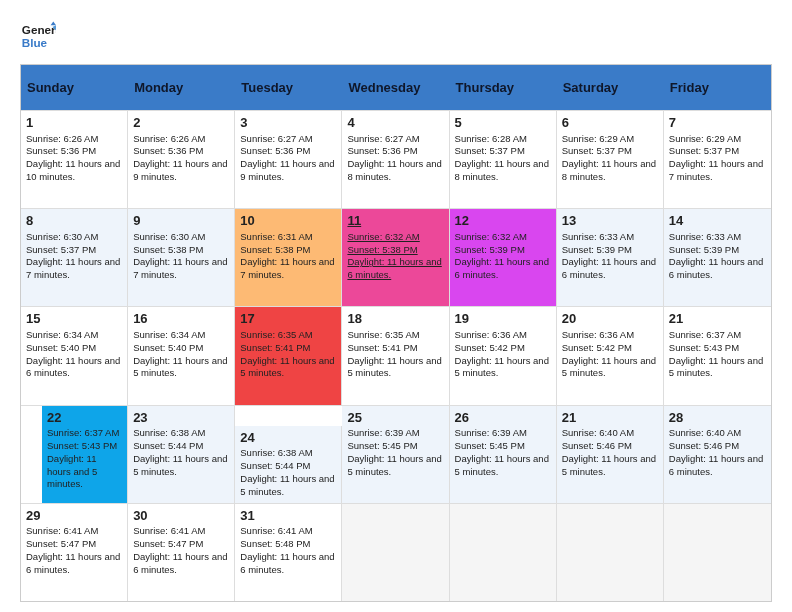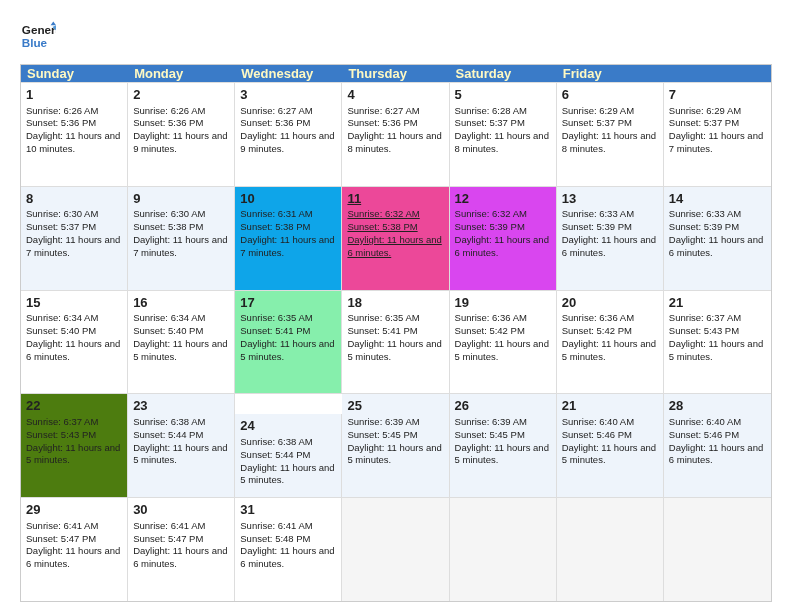--- a/index.html
+++ b/index.html
@@ -49,24 +49,24 @@
       display: flex;
       flex-direction: column;
       border: 1px solid #ccc;
     }
     .cal-header {
       display: grid;
       grid-template-columns: repeat(7, 1fr);
       background: #3a7bc8;
     }
     .cal-header-cell {
-      color: #fef9c3;
+      color: #0f172a;
       font-size: 13px;
       font-weight: bold;
-      padding: 1px 6px;
+      padding: 15px 6px;
       text-align: left;
     }
     .cal-body {
       flex: 1;
       display: flex;
       flex-direction: column;
     }
     .cal-row {
       display: grid;
       grid-template-columns: repeat(7, 1fr);
@@ -119,55 +119,56 @@
     <div class="title-block">
       <div class="month-title"></div>
       <div class="location"></div>
     </div>
   </div>
 
   <div class="calendar">
     <div class="cal-header">
     <div class="cal-header-cell">Sunday</div>
         <div class="cal-header-cell">Monday</div>
+        <div class="cal-header-cell">Tuesday</div>
         <div class="cal-header-cell">Wednesday</div>
         <div class="cal-header-cell">Thursday</div>
         <div class="cal-header-cell">Saturday</div>
         <div class="cal-header-cell">Friday</div>
       </div>
     <div class="cal-body">
     <div class="cal-row">
           <div class="cal-cell" style="background: rgb(255, 255, 255);"><span class="day-num">1</span>Sunrise: 6:26 AM<br>Sunset: 5:36 PM<br>Daylight: 11 hours and 10 minutes.</div>
           <div class="cal-cell" style="background: rgb(255, 255, 255);"><span class="day-num">2</span>Sunrise: 6:26 AM<br>Sunset: 5:36 PM<br>Daylight: 11 hours and 9 minutes.</div>
           <div class="cal-cell" style="background: rgb(255, 255, 255);"><span class="day-num">3</span>Sunrise: 6:27 AM<br>Sunset: 5:36 PM<br>Daylight: 11 hours and 9 minutes.</div>
           <div class="cal-cell" style="background: rgb(255, 255, 255);"><span class="day-num">4</span>Sunrise: 6:27 AM<br>Sunset: 5:36 PM<br>Daylight: 11 hours and 8 minutes.</div>
           <div class="cal-cell" style="background: rgb(255, 255, 255);"><span class="day-num">5</span>Sunrise: 6:28 AM<br>Sunset: 5:37 PM<br>Daylight: 11 hours and 8 minutes.</div>
           <div class="cal-cell" style="background: rgb(255, 255, 255);"><span class="day-num">6</span>Sunrise: 6:29 AM<br>Sunset: 5:37 PM<br>Daylight: 11 hours and 8 minutes.</div>
           <div class="cal-cell" style="background: rgb(255, 255, 255);"><span class="day-num">7</span>Sunrise: 6:29 AM<br>Sunset: 5:37 PM<br>Daylight: 11 hours and 7 minutes.</div>
         </div>
         <div class="cal-row">
           <div class="cal-cell" style="background: rgb(238, 244, 251);"><span class="day-num">8</span>Sunrise: 6:30 AM<br>Sunset: 5:37 PM<br>Daylight: 11 hours and 7 minutes.</div>
           <div class="cal-cell" style="background: rgb(238, 244, 251);"><span class="day-num">9</span>Sunrise: 6:30 AM<br>Sunset: 5:38 PM<br>Daylight: 11 hours and 7 minutes.</div>
-          <div class="cal-cell" style="background: #0ea5e9;"><span class="day-num">10</span>Sunrise: 6:31 AM<br>Sunset: 5:38 PM<br>Daylight: 11 hours and 7 minutes.</div>
+          <div class="cal-cell" style="background: #fdba74;"><span class="day-num">10</span>Sunrise: 6:31 AM<br>Sunset: 5:38 PM<br>Daylight: 11 hours and 7 minutes.</div>
           <div class="cal-cell" style="background: #ec4899; text-decoration: underline;"><span class="day-num">11</span>Sunrise: 6:32 AM<br>Sunset: 5:38 PM<br>Daylight: 11 hours and 6 minutes.</div>
           <div class="cal-cell" style="background: #d946ef;"><span class="day-num">12</span>Sunrise: 6:32 AM<br>Sunset: 5:39 PM<br>Daylight: 11 hours and 6 minutes.</div>
           <div class="cal-cell" style="background: rgb(238, 244, 251);"><span class="day-num">13</span>Sunrise: 6:33 AM<br>Sunset: 5:39 PM<br>Daylight: 11 hours and 6 minutes.</div>
           <div class="cal-cell" style="background: rgb(238, 244, 251);"><span class="day-num">14</span>Sunrise: 6:33 AM<br>Sunset: 5:39 PM<br>Daylight: 11 hours and 6 minutes.</div>
         </div>
         <div class="cal-row">
           <div class="cal-cell" style="background: rgb(255, 255, 255);"><span class="day-num">15</span>Sunrise: 6:34 AM<br>Sunset: 5:40 PM<br>Daylight: 11 hours and 6 minutes.</div>
           <div class="cal-cell" style="background: rgb(255, 255, 255);"><span class="day-num">16</span>Sunrise: 6:34 AM<br>Sunset: 5:40 PM<br>Daylight: 11 hours and 5 minutes.</div>
-          <div class="cal-cell" style="background: #86efac;"><span class="day-num">17</span>Sunrise: 6:35 AM<br>Sunset: 5:41 PM<br>Daylight: 11 hours and 5 minutes.</div>
+          <div class="cal-cell" style="background: #ef4444;"><span class="day-num">17</span>Sunrise: 6:35 AM<br>Sunset: 5:41 PM<br>Daylight: 11 hours and 5 minutes.</div>
           <div class="cal-cell" style="background: rgb(255, 255, 255);"><span class="day-num">18</span>Sunrise: 6:35 AM<br>Sunset: 5:41 PM<br>Daylight: 11 hours and 5 minutes.</div>
           <div class="cal-cell" style="background: rgb(255, 255, 255);"><span class="day-num">19</span>Sunrise: 6:36 AM<br>Sunset: 5:42 PM<br>Daylight: 11 hours and 5 minutes.</div>
           <div class="cal-cell" style="background: rgb(255, 255, 255);"><span class="day-num">20</span>Sunrise: 6:36 AM<br>Sunset: 5:42 PM<br>Daylight: 11 hours and 5 minutes.</div>
           <div class="cal-cell" style="background: rgb(255, 255, 255);"><span class="day-num">21</span>Sunrise: 6:37 AM<br>Sunset: 5:43 PM<br>Daylight: 11 hours and 5 minutes.</div>
         </div>
         <div class="cal-row">
-          <div class="cal-cell" style="background: #4d7c0f;"><span class="day-num">22</span>Sunrise: 6:37 AM<br>Sunset: 5:43 PM<br>Daylight: 11 hours and 5 minutes.</div>
+          <div class="cal-cell" style="background: #0ea5e9; margin-left: 21px;"><span class="day-num">22</span>Sunrise: 6:37 AM<br>Sunset: 5:43 PM<br>Daylight: 11 hours and 5 minutes.</div>
           <div class="cal-cell" style="background: rgb(238, 244, 251);"><span class="day-num">23</span>Sunrise: 6:38 AM<br>Sunset: 5:44 PM<br>Daylight: 11 hours and 5 minutes.</div>
           <div class="cal-cell" style="background: rgb(238, 244, 251); margin-top: 20px;"><span class="day-num">24</span>Sunrise: 6:38 AM<br>Sunset: 5:44 PM<br>Daylight: 11 hours and 5 minutes.</div>
           <div class="cal-cell" style="background: rgb(238, 244, 251);"><span class="day-num">25</span>Sunrise: 6:39 AM<br>Sunset: 5:45 PM<br>Daylight: 11 hours and 5 minutes.</div>
           <div class="cal-cell" style="background: rgb(238, 244, 251);"><span class="day-num">26</span>Sunrise: 6:39 AM<br>Sunset: 5:45 PM<br>Daylight: 11 hours and 5 minutes.</div>
           <div class="cal-cell" style="background: rgb(238, 244, 251);"><span class="day-num">21</span>Sunrise: 6:40 AM<br>Sunset: 5:46 PM<br>Daylight: 11 hours and 5 minutes.</div>
           <div class="cal-cell" style="background: rgb(238, 244, 251);"><span class="day-num">28</span>Sunrise: 6:40 AM<br>Sunset: 5:46 PM<br>Daylight: 11 hours and 6 minutes.</div>
         </div>
         <div class="cal-row">
           <div class="cal-cell" style="background: rgb(255, 255, 255);"><span class="day-num">29</span>Sunrise: 6:41 AM<br>Sunset: 5:47 PM<br>Daylight: 11 hours and 6 minutes.</div>
           <div class="cal-cell" style="background: rgb(255, 255, 255);"><span class="day-num">30</span>Sunrise: 6:41 AM<br>Sunset: 5:47 PM<br>Daylight: 11 hours and 6 minutes.</div>

